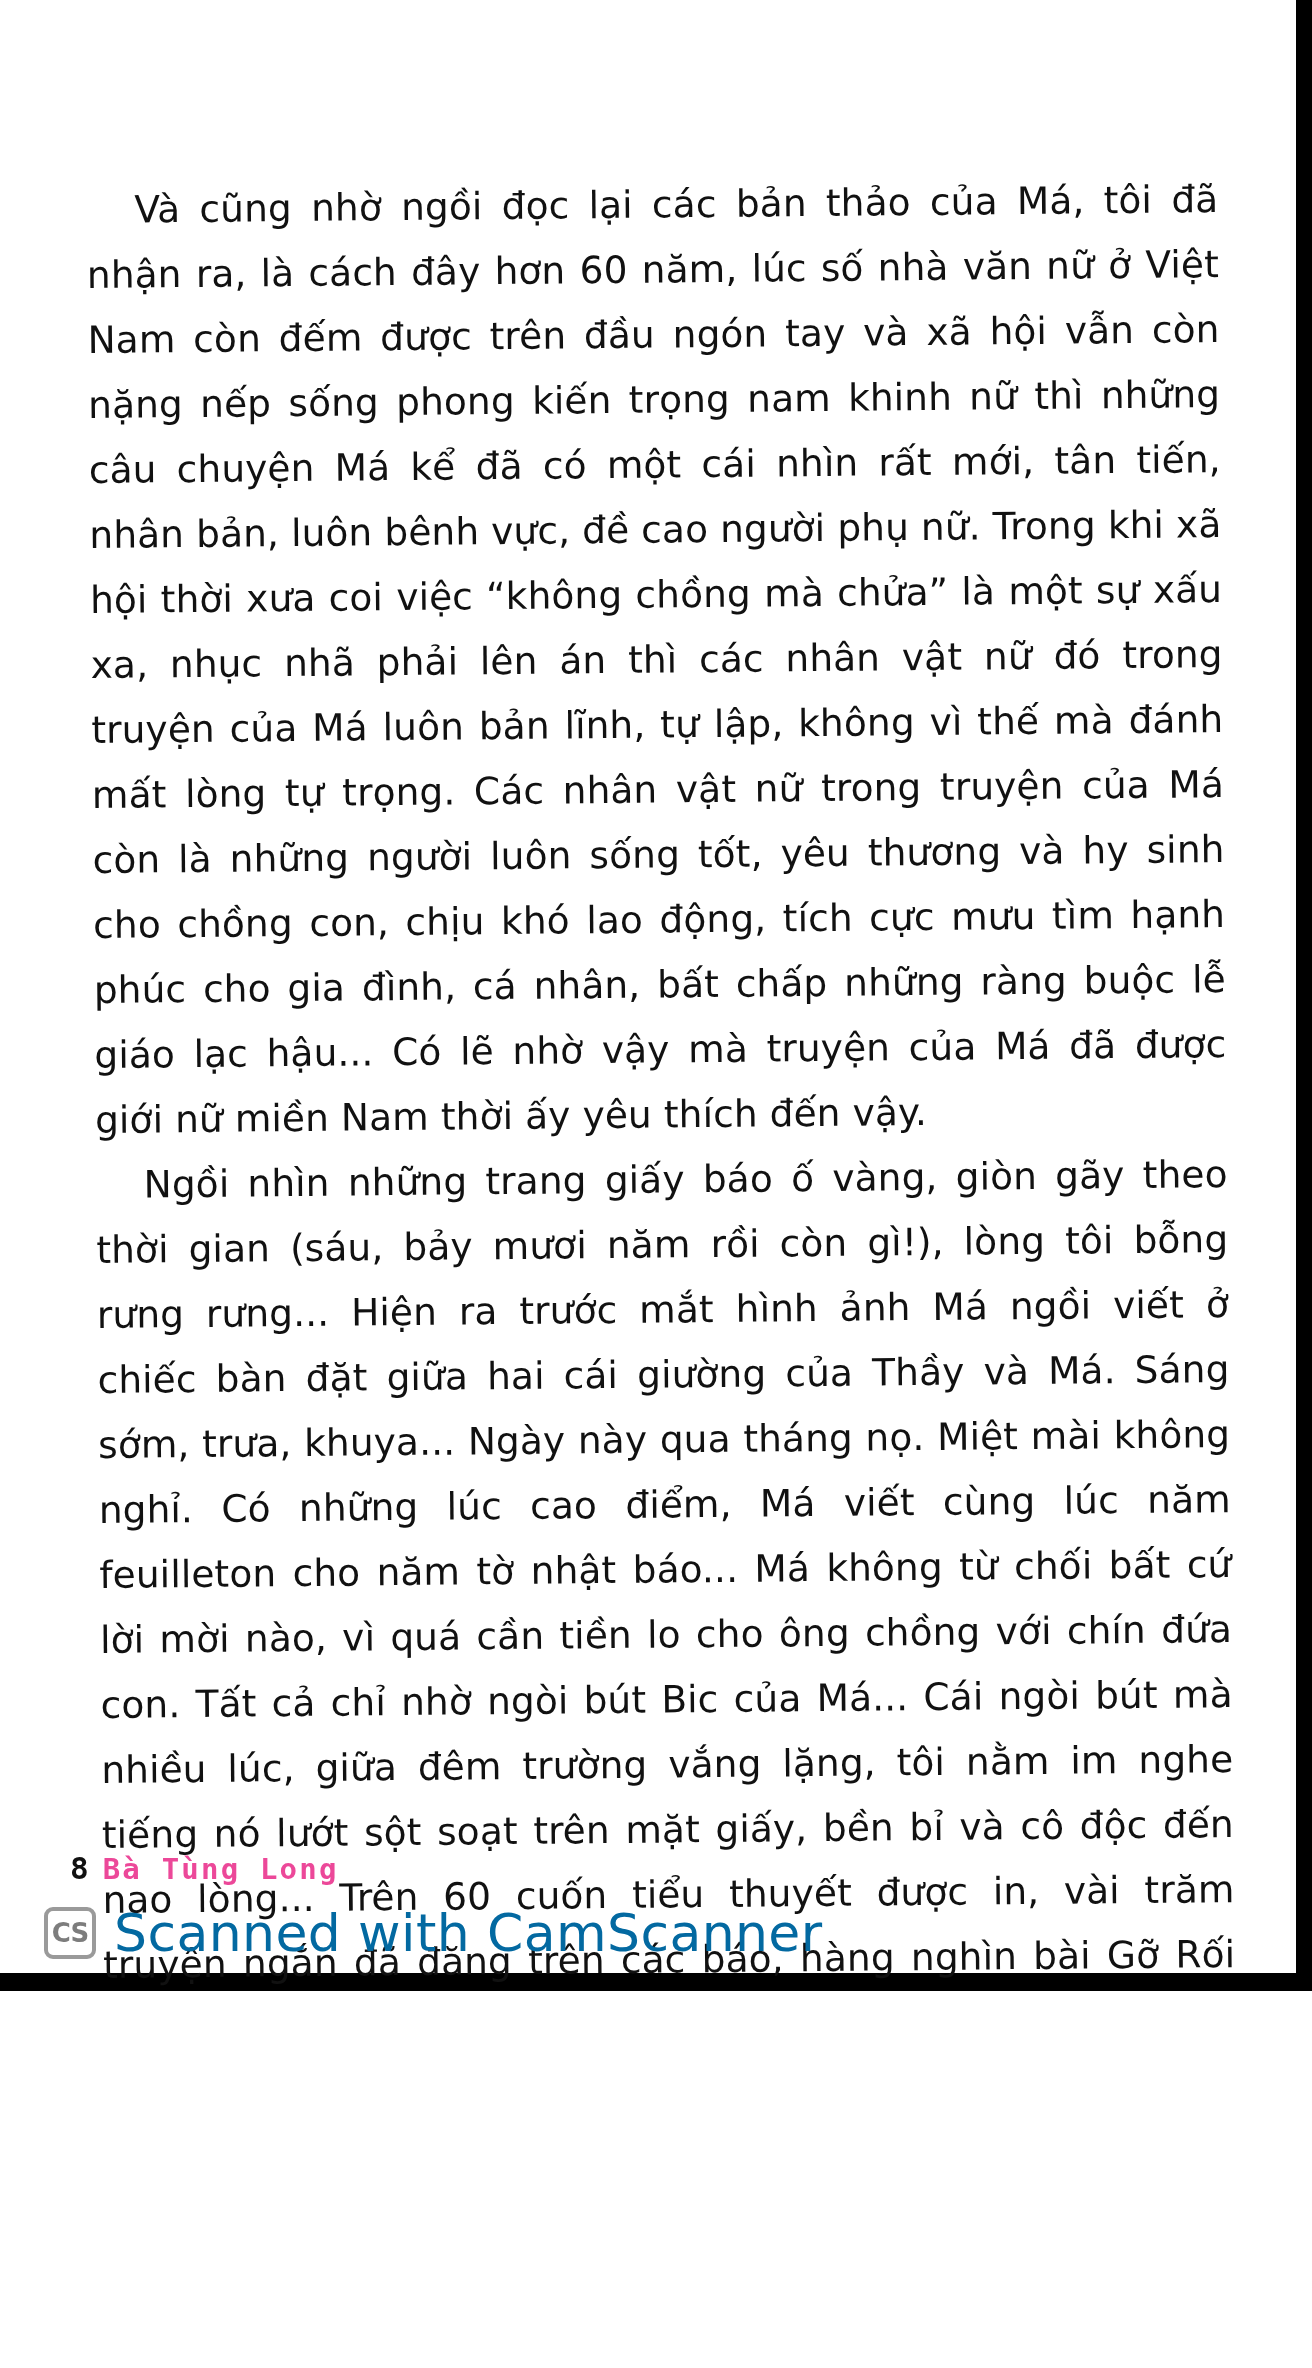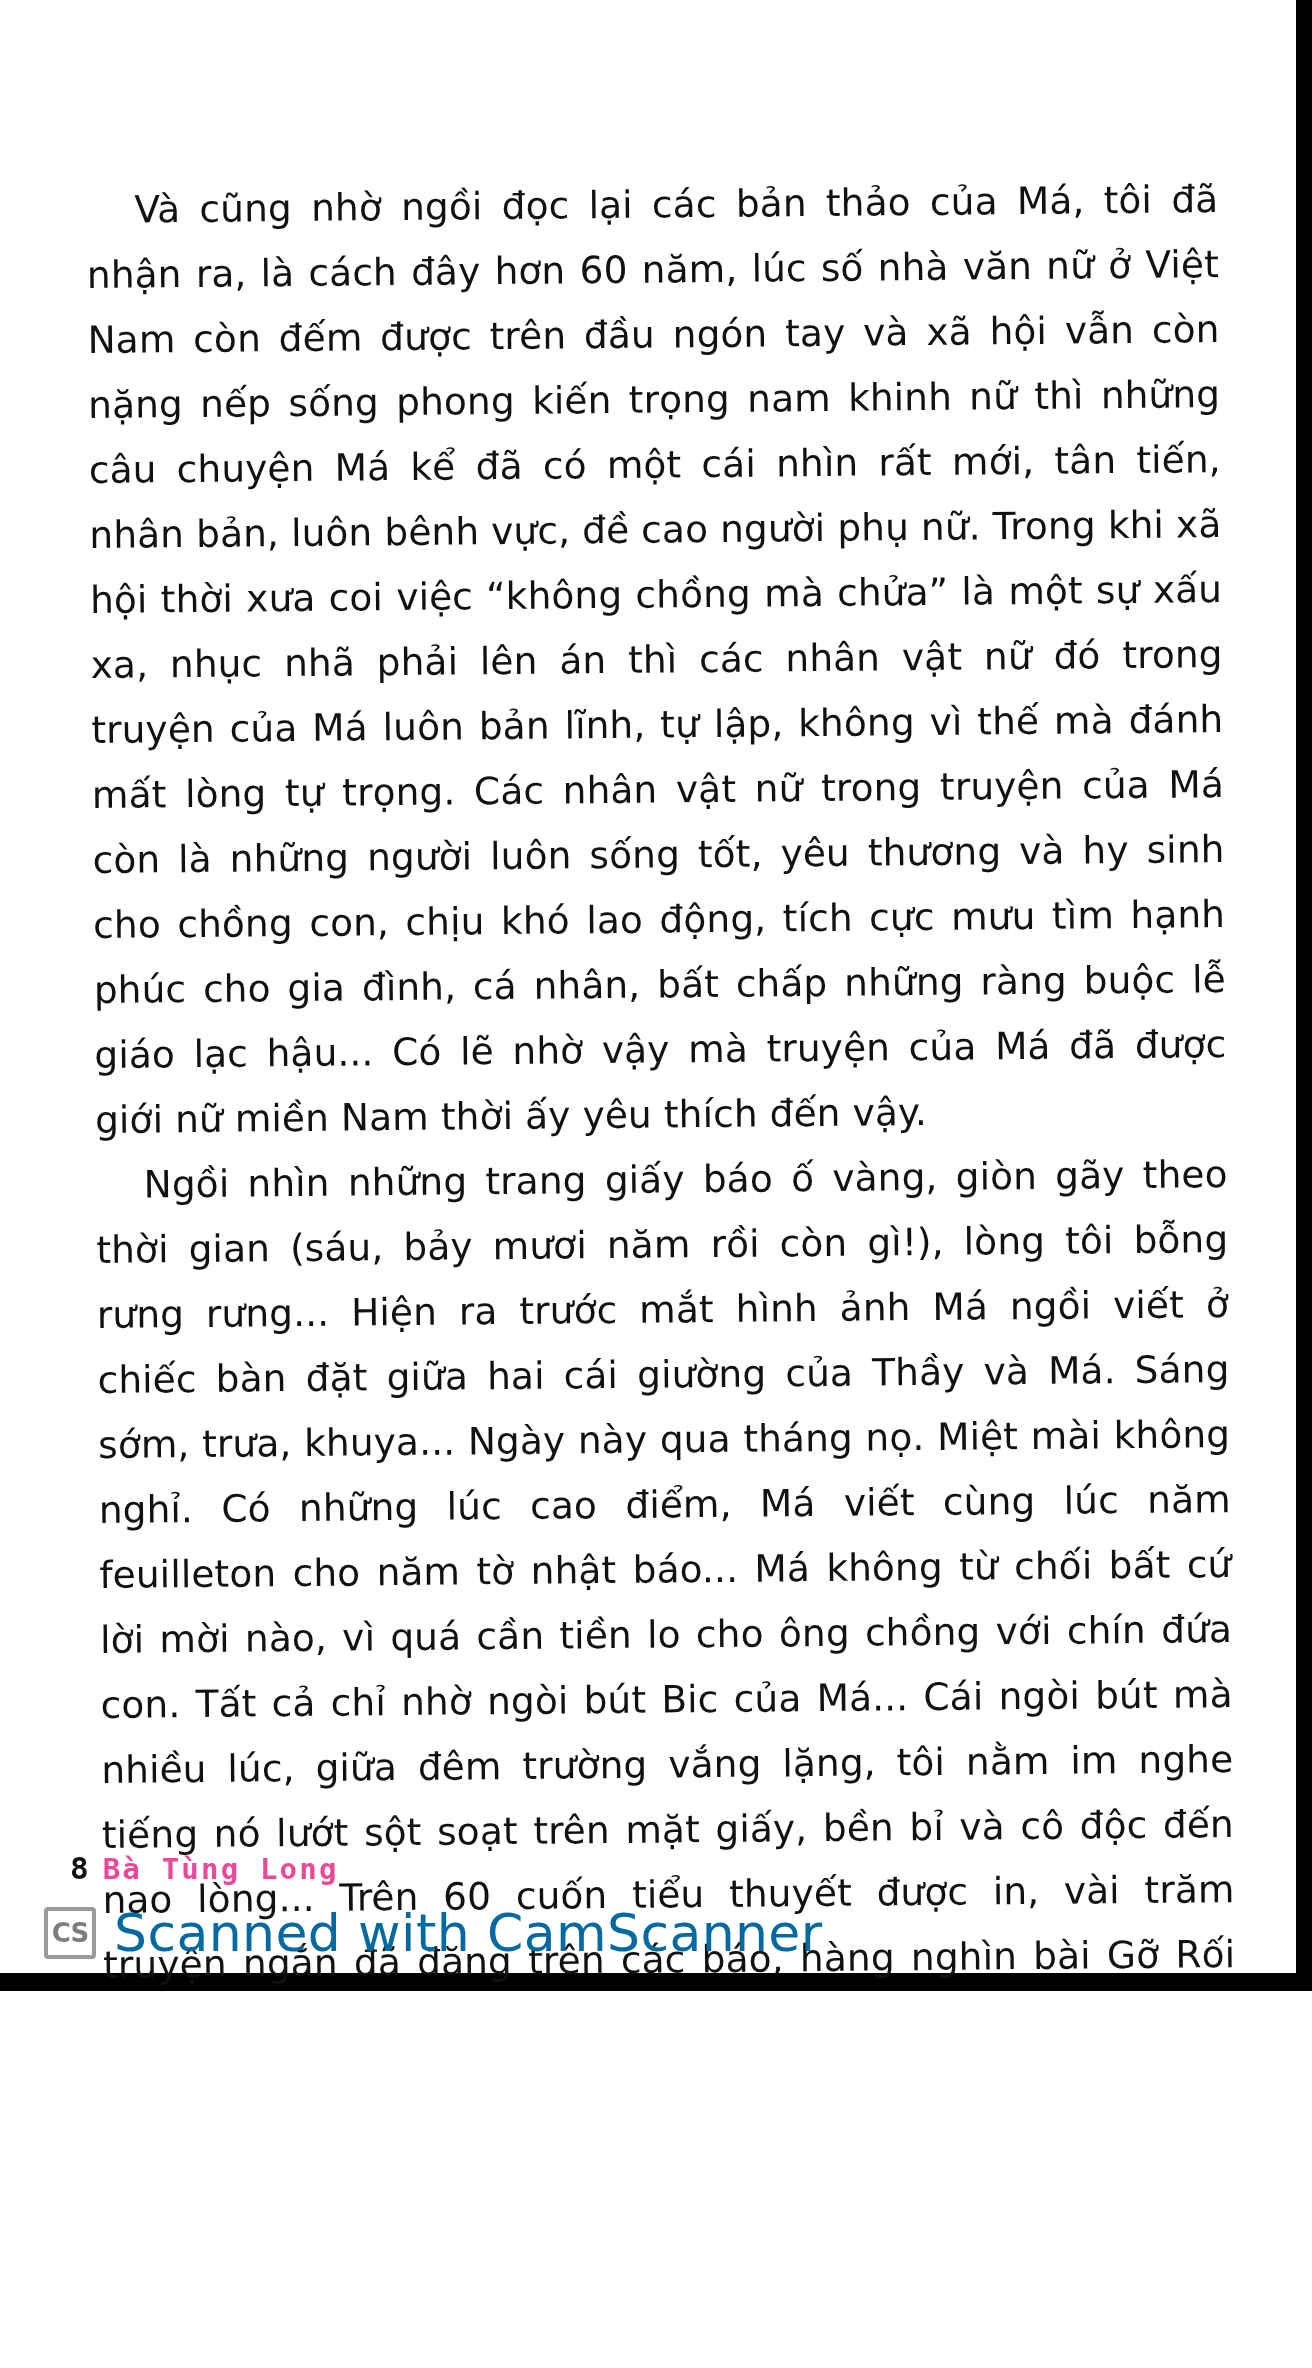--- a/index.html
+++ b/index.html
@@ -80,21 +80,21 @@
     left: 44px;
     bottom: 28px;
     display: flex;
     align-items: center;
     gap: 18px;
   }
   .cs-logo {
     width: 52px;
     height: 52px;
     border: 4px solid #9a9a9a;
-    border-radius: 4px;
+    border-radius: 9px;
     box-sizing: border-box;
     display: flex;
     align-items: center;
     justify-content: center;
     font-family: "DejaVu Sans", sans-serif;
     font-size: 26px;
     font-weight: bold;
     color: #7d7d7d;
     letter-spacing: -1px;
   }

